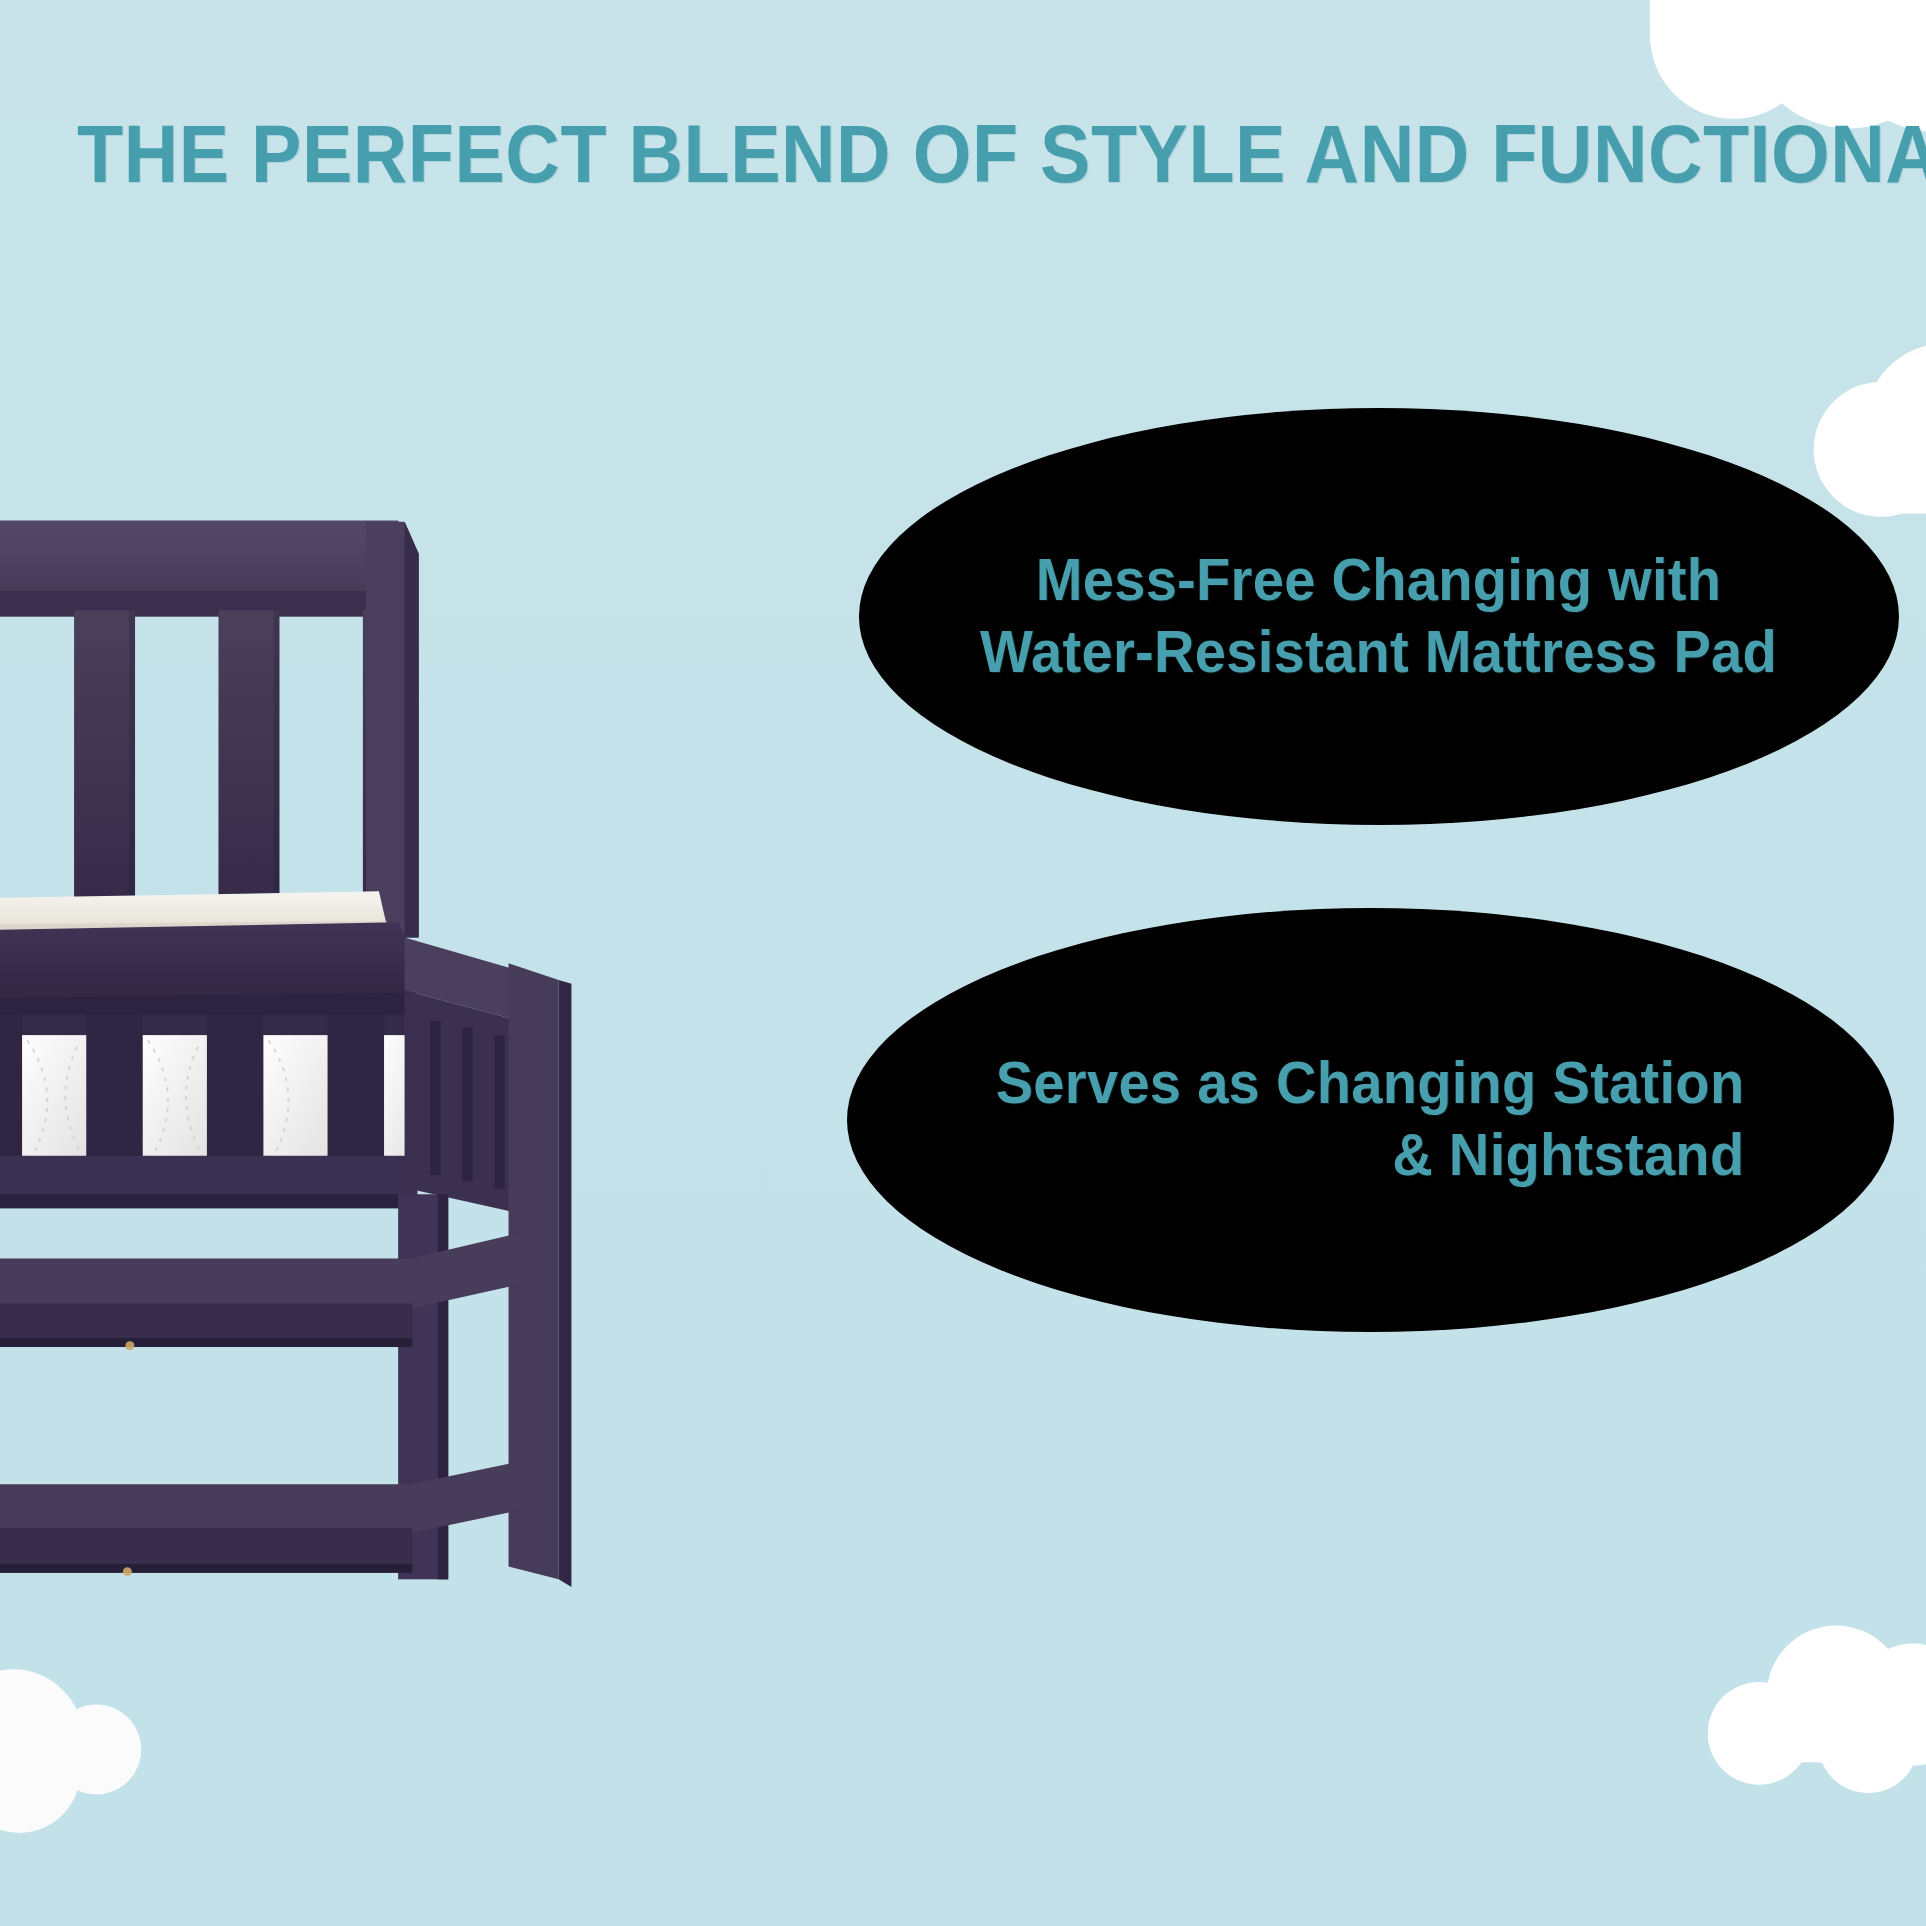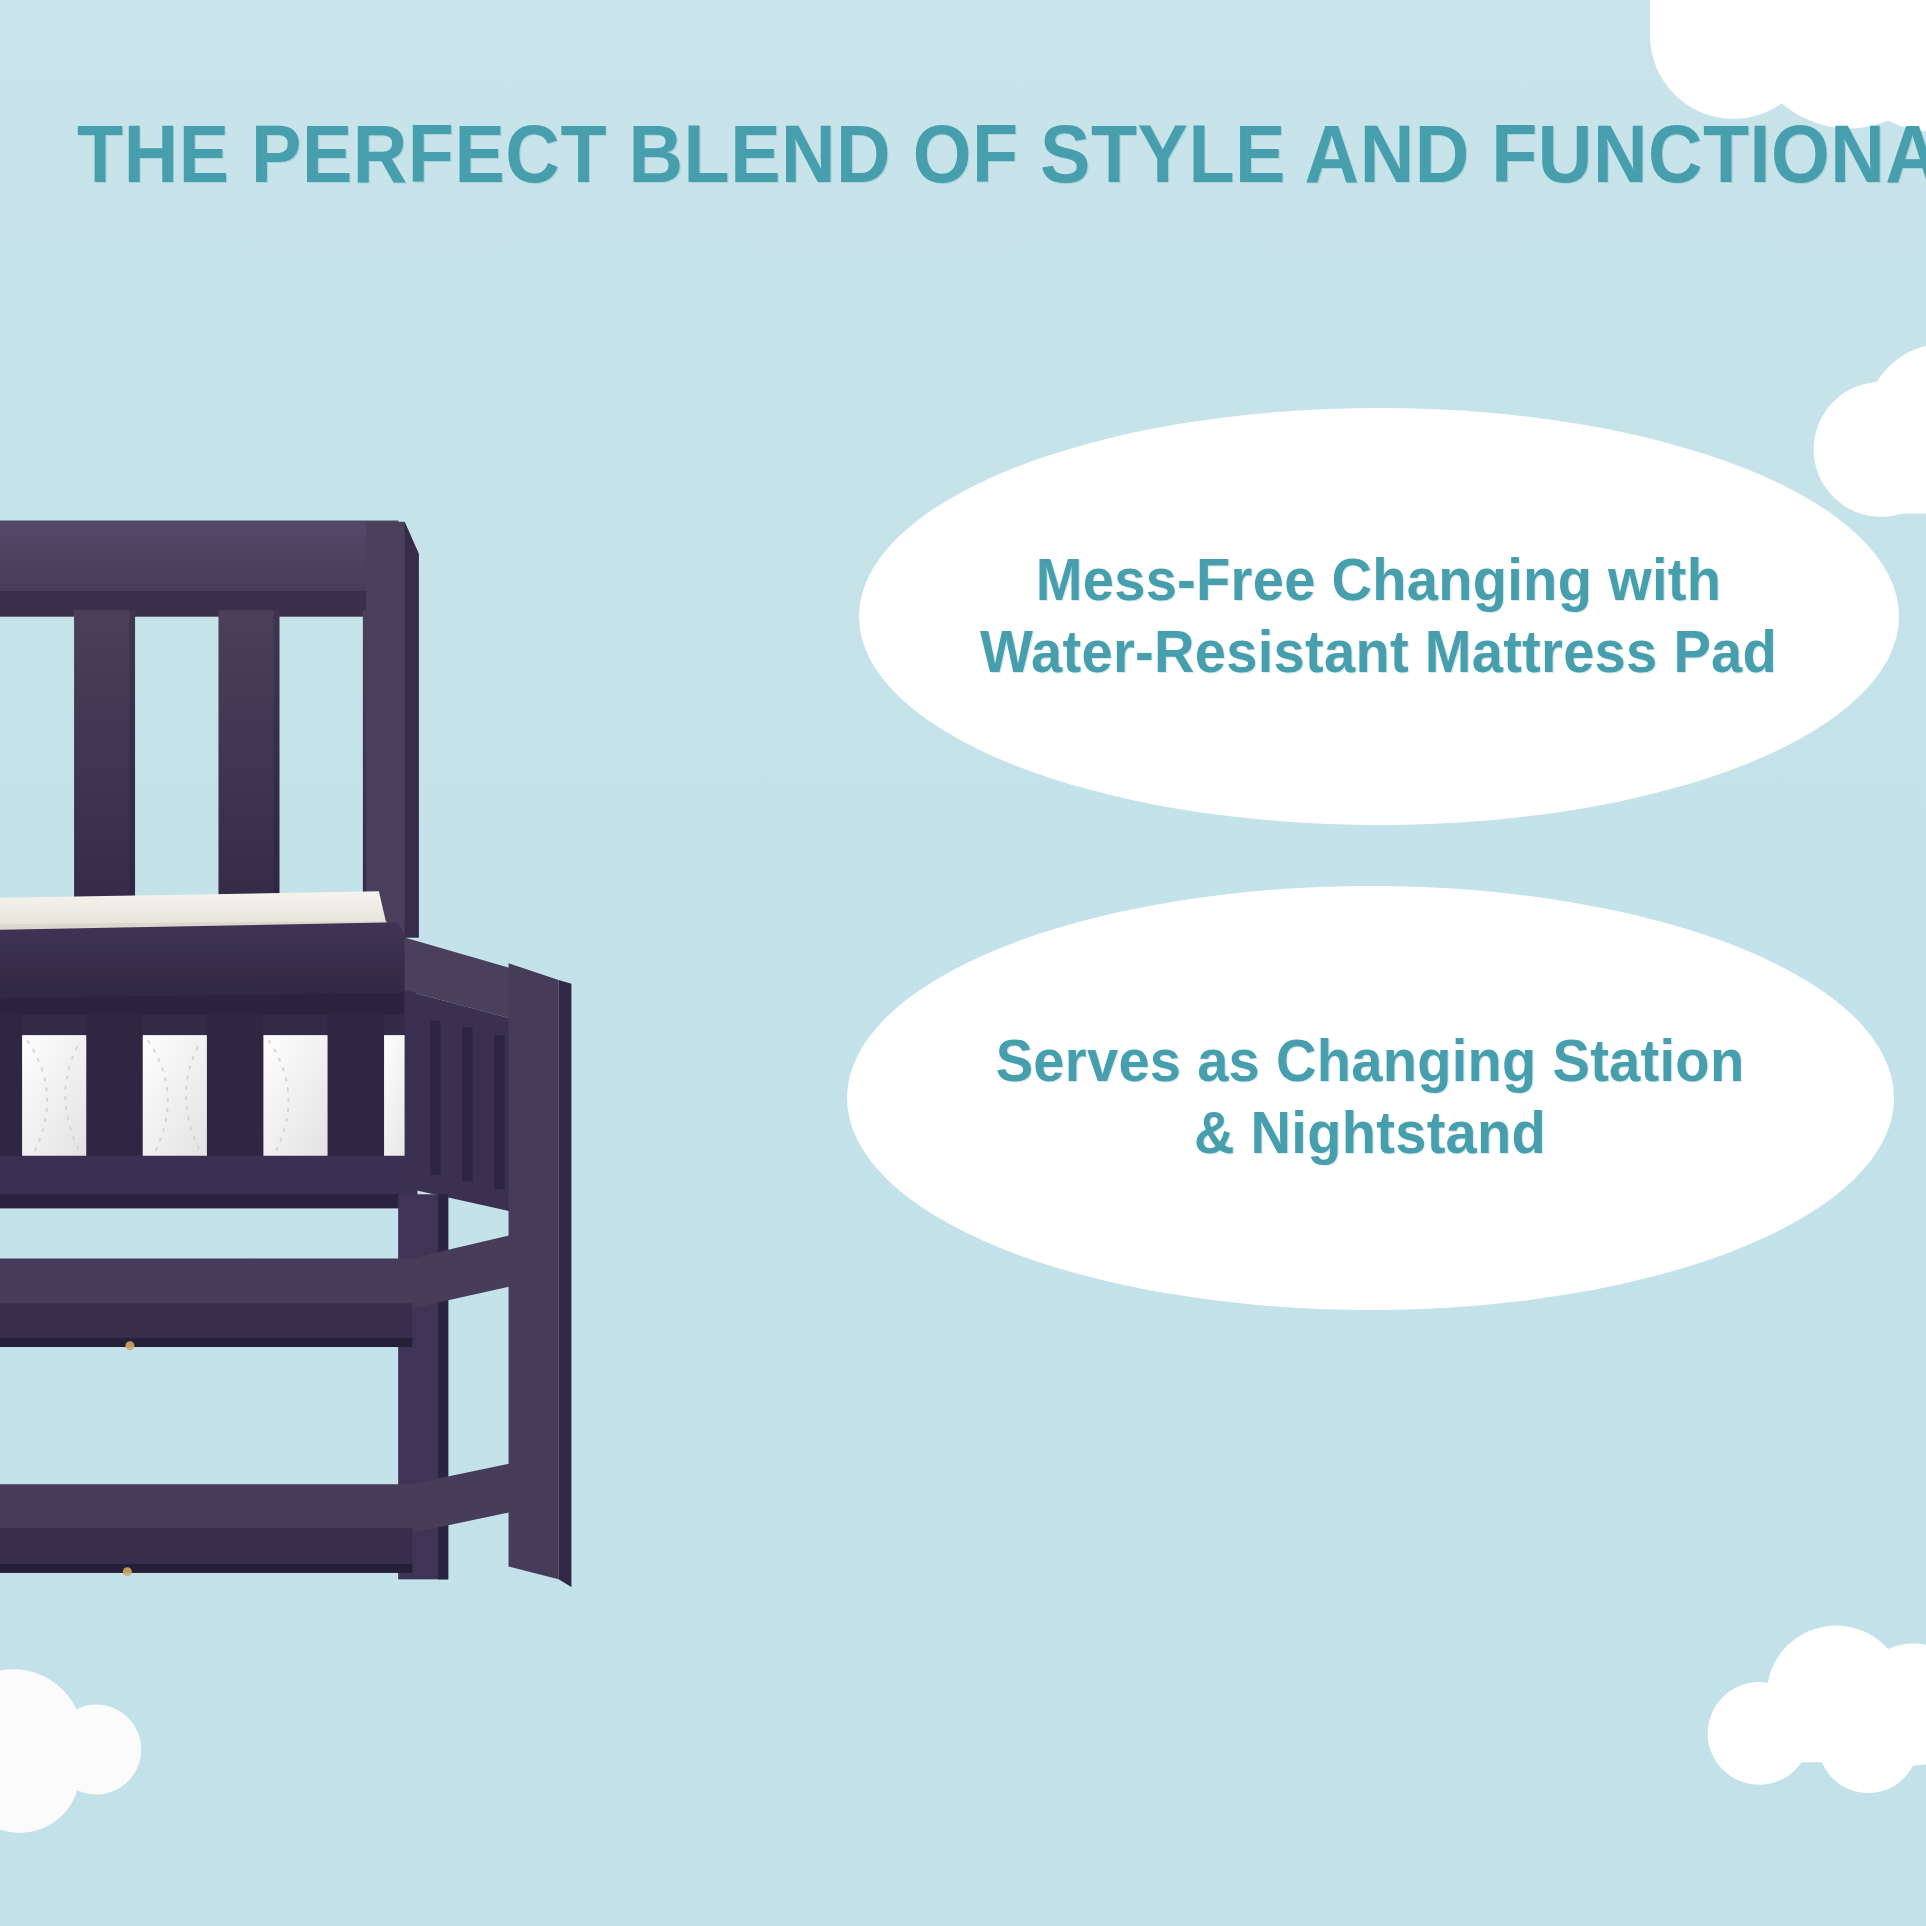--- a/index.html
+++ b/index.html
@@ -40,42 +40,42 @@
     line-height: 1;
     transform: scaleX(0.92);
     transform-origin: 50% 50%;
     white-space: nowrap;
     text-shadow: 1.3px 1.3px 0 rgba(60,140,155,0.20);
   }
 
   
   .bubble {
     position: absolute;
-    background: #ffffff;
+    background: #000000;
     border-radius: 50%;
     display: flex;
     align-items: center;
     justify-content: center;
     text-align: center;
   }
   .bubble-text {
     color: #479fae;
     font-family: "Liberation Sans Narrow", "Liberation Sans", sans-serif;
     font-weight: 700;
     font-size: 59px;
     line-height: 1.22;
     letter-spacing: 0.3px;
     padding: 0 45px;
     transform: scaleX(0.95);
     white-space: pre-line;
     text-shadow: 1.3px 1.3px 0 rgba(60,140,155,0.18);
   }
 
   #bubble-1 { left: 859px; top: 408px;  width: 1040px; height: 417px; }
-  #bubble-2 { left: 847px; top: 886px; width: 1047px; height: 424px; }
+  #bubble-2 { left: 847px; top: 908px; width: 1047px; height: 424px; text-align: right; }
   #bubble-3 { left: 841px; top: 1342px; width: 1066px; height: 424px; }
 
   
   #furniture {
     position: absolute;
     left: -45px;
     top: 514px;
     width: 912px;
     height: 1091px;
   }

